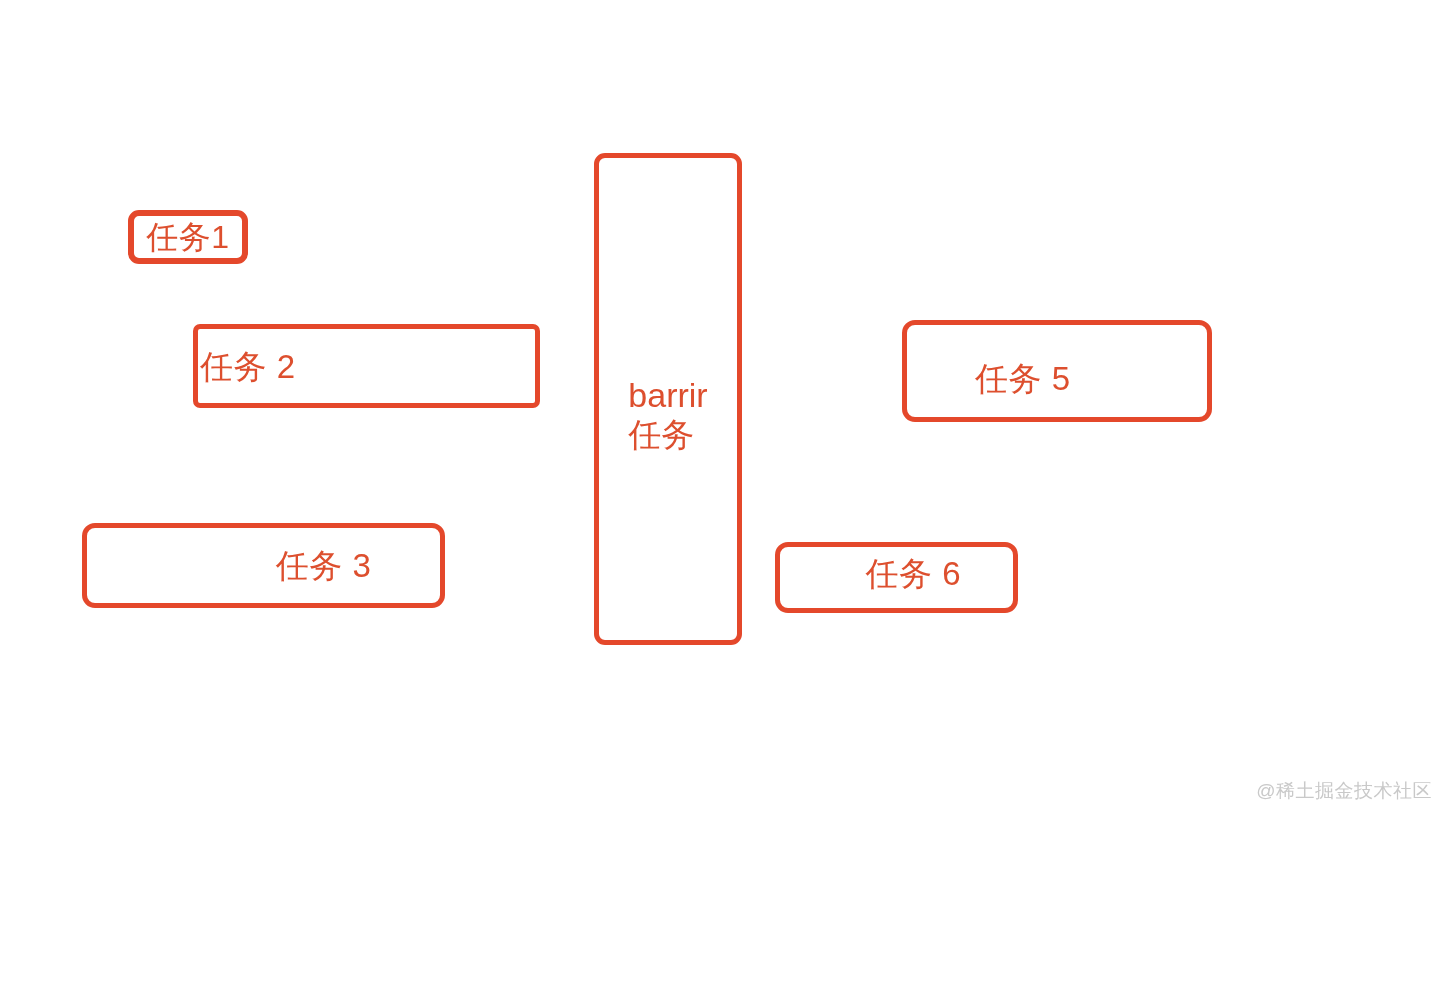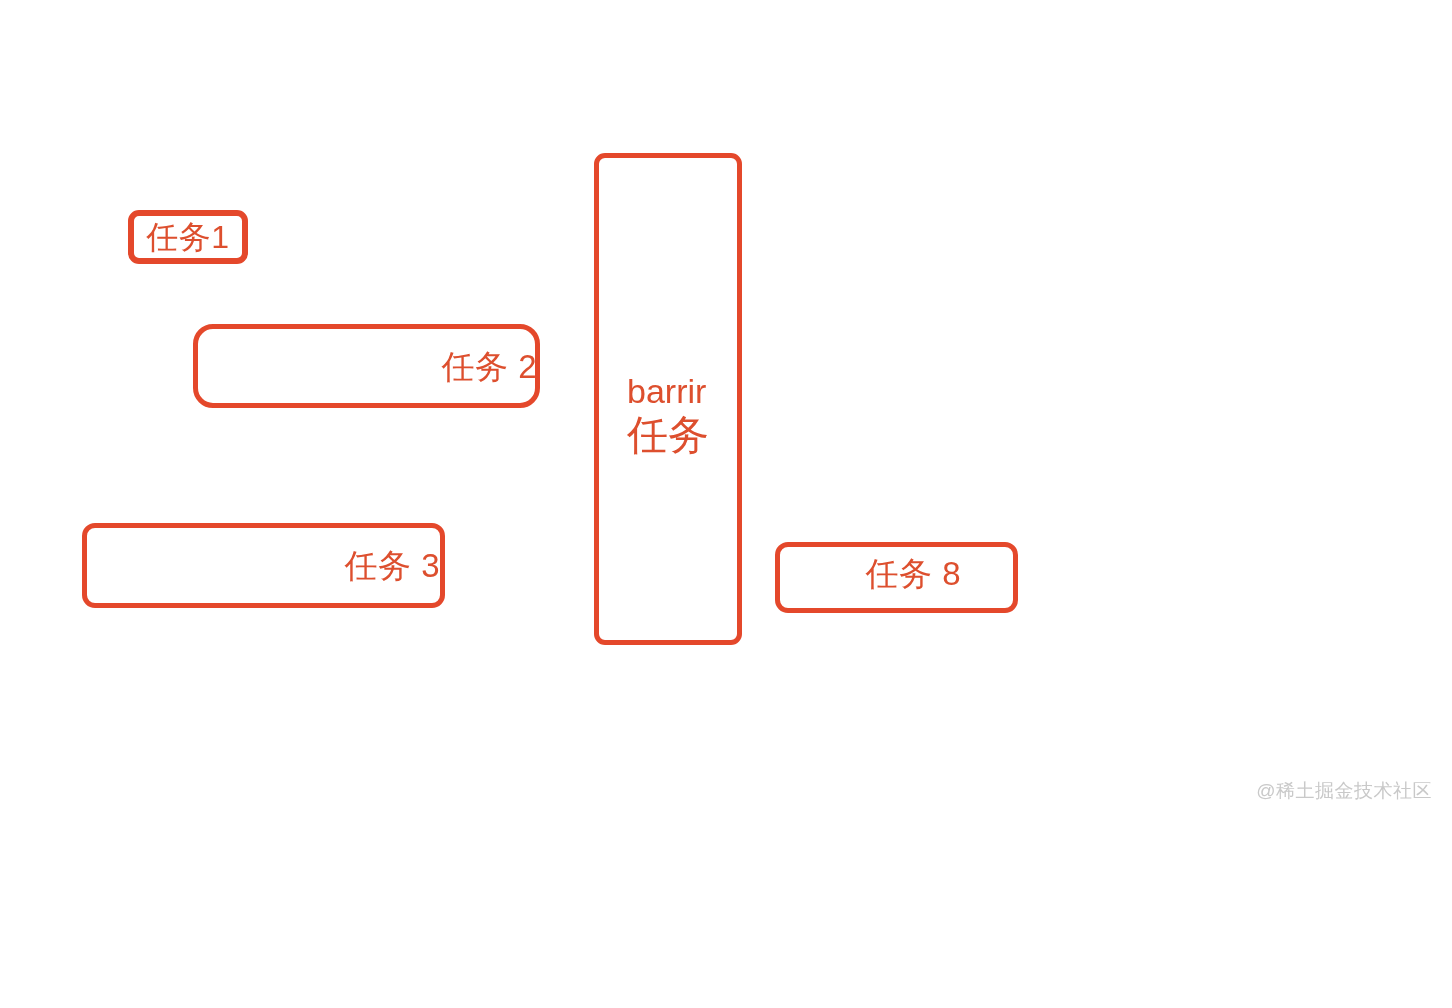--- a/index.html
+++ b/index.html
@@ -37,49 +37,49 @@
   #box-task-1 {
     left: 128px; top: 210px; width: 120px; height: 54px;
     border-width: 6px; border-radius: 11px;
     align-items: center; justify-content: center;
   }
   #box-task-1 .task-label { font-size: 32px; line-height: 1; }
 
   
   #box-task-2 {
     left: 193px; top: 324px; width: 347px; height: 84px;
-    border-radius: 20px;
-    align-items: center; justify-content: flex-end;
+    border-radius: 7px;
+    align-items: center; justify-content: flex-start;
   }
   #box-task-2 .task-label { font-size: 33px; line-height: 1; transform: translateX(2px); }
 
   
   #box-task-3 {
     left: 82px; top: 523px; width: 363px; height: 85px;
     border-radius: 13px;
-    align-items: center; justify-content: flex-end;
+    align-items: center; justify-content: center;
     padding-left: 120px;
   }
   #box-task-3 .task-label { font-size: 33px; line-height: 1; }
 
   
   #box-barrier {
     left: 594px; top: 153px; width: 148px; height: 492px;
     border-radius: 11px;
     align-items: center; justify-content: center;
   }
   #box-barrier .barrier-text {
     text-align: left;
     color: #dd4f2e;
     font-family: "Liberation Sans", "DejaVu Sans", sans-serif;
     transform: translateY(2px);
     margin-top: 28px;
   }
   #box-barrier .barrier-line-1 { font-size: 34px; line-height: 1.18; display: block; }
-  #box-barrier .barrier-line-2 { font-size: 41px; line-height: 1.18; display: block; }
+  #box-barrier .barrier-line-2 { font-size: 33px; line-height: 1.18; display: block; }
 
   
   #box-task-4 {
     left: 770px; top: 211px; width: 185px; height: 57px;
     border-radius: 11px;
     align-items: center; justify-content: flex-start;
     padding-left: 44px;
   }
   #box-task-4 .task-label { font-size: 31px; line-height: 1; }
 
@@ -131,20 +131,23 @@
   </div>
 
   <div class="task-box" id="box-barrier">
     <div class="barrier-text">
       <span class="barrier-line-1">barrir</span>
       <span class="barrier-line-2">任务</span>
     </div>
   </div>
 
 
+  <div class="task-box" id="box-task-5">
+    <span class="task-label">任务 5</span>
+  </div>
 
   <div class="task-box" id="box-task-6">
-    <span class="task-label">任务 8</span>
+    <span class="task-label">任务 6</span>
   </div>
 
   <div id="watermark">@稀土掘金技术社区</div>
 
 </div>
 
 </body></html>

